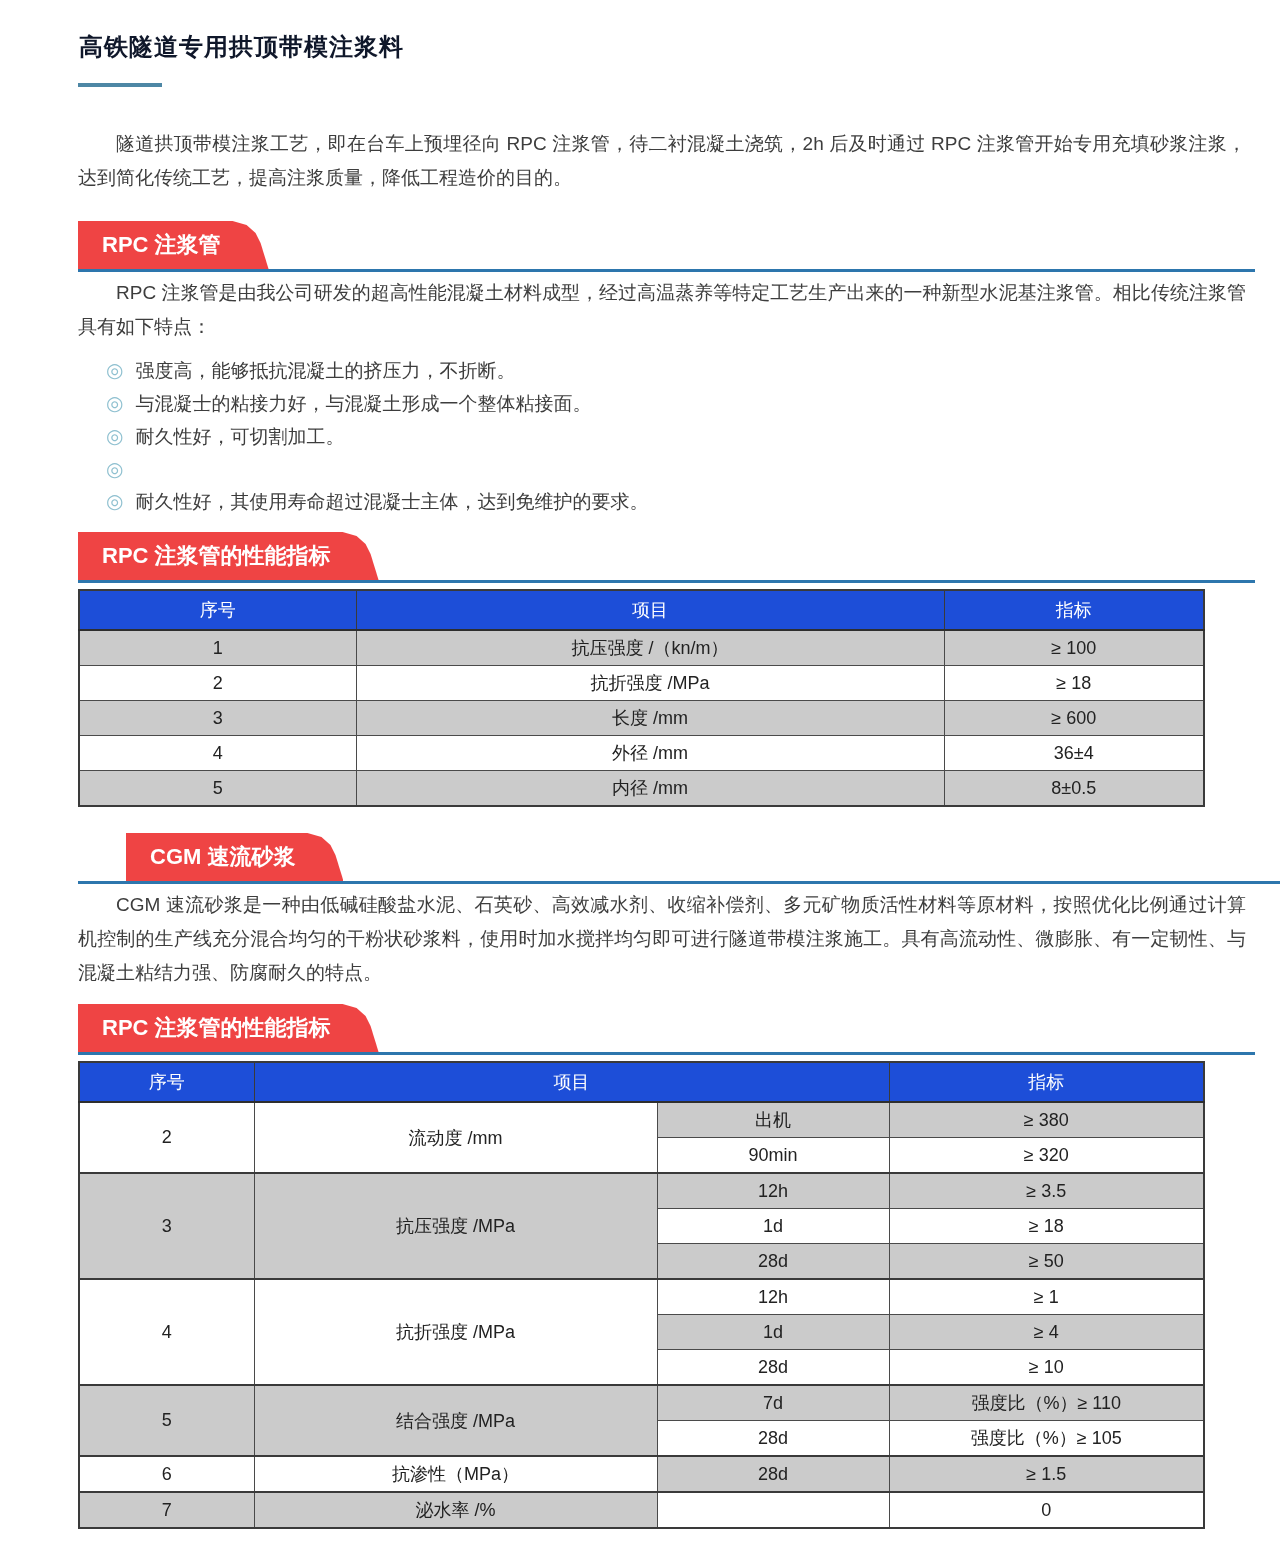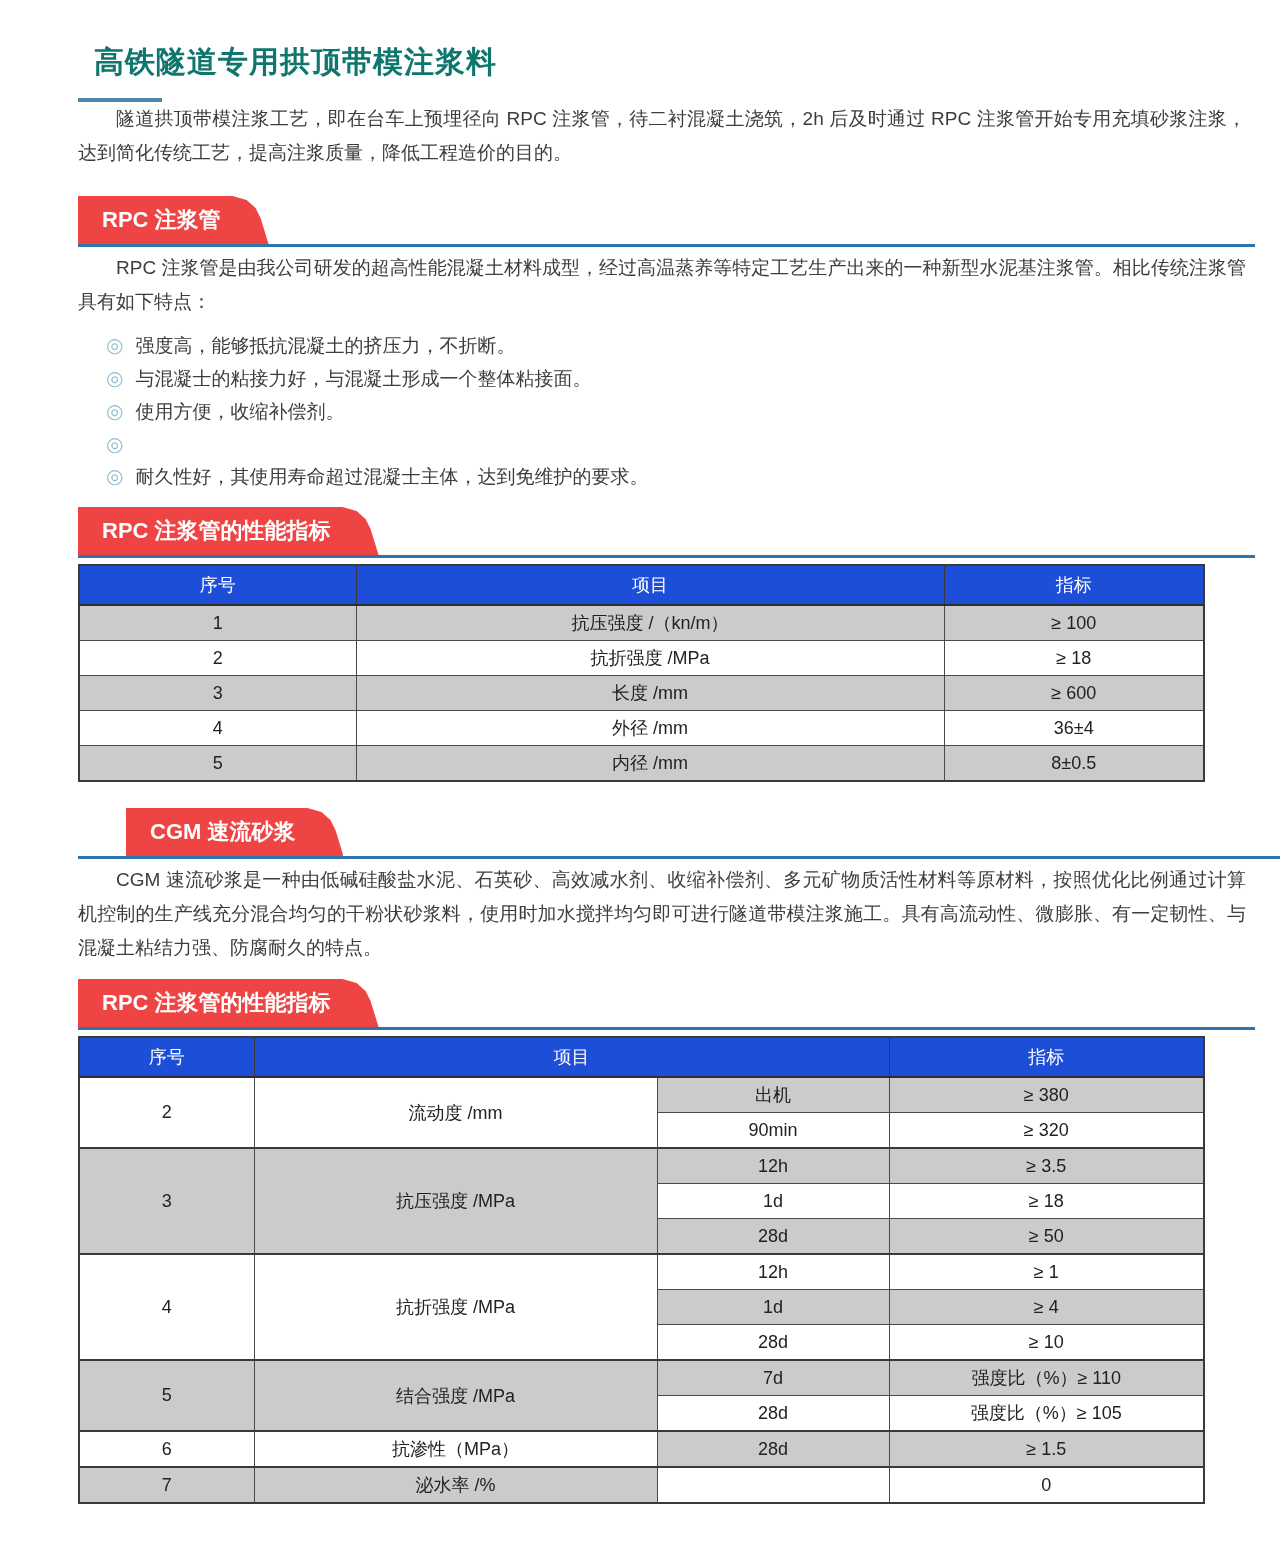--- a/index.html
+++ b/index.html
@@ -6,35 +6,35 @@
   body{
     width:1280px;min-height:1541px;
     font-family:"Liberation Sans","DejaVu Sans",sans-serif;
     color:#3d3d3d;
     position:relative;
   }
   .page{padding:26px 25px 10px 78px;}
 
   
   .page-title{
-    margin:16px;
-    font-size:30px;font-weight:bold;color:#0f766e;
+    margin:1px;
+    font-size:24px;font-weight:bold;color:#0f172a;
     letter-spacing:1px;line-height:40px;
   }
   .title-underline{
     margin-top:16px;width:84px;height:4px;background:#4d87a5;
   }
 
   
   .para{
     margin:0;width:1168px;
     font-size:19px;line-height:34px;color:#3d3d3d;
     text-indent:2em;text-align:justify;
   }
-  .intro{}
+  .intro{margin-top:40px;}
   .desc{margin-top:4px;}
 
   
   .tab-row{
     width:1177px;border-bottom:3px solid #2d76ad;
     line-height:0;
   }
   .tab-row.mt1{margin-top:26px;}
   .tab-row.mt2{margin-top:14px;}
   .tab-row.mt3{margin-top:26px;padding-left:48px;}
@@ -100,21 +100,21 @@
       <li>
         <span class="bullet-mark">◎</span>
         <span>强度高，能够抵抗混凝土的挤压力，不折断。</span>
       </li>
       <li>
         <span class="bullet-mark">◎</span>
         <span>与混凝士的粘接力好，与混凝土形成一个整体粘接面。</span>
       </li>
       <li>
         <span class="bullet-mark">◎</span>
-        <span>使用方便，收缩补偿剂。</span>
+        <span>耐久性好，可切割加工。</span>
       </li>
       <li>
         <span class="bullet-mark">◎</span>
       </li>
       <li>
         <span class="bullet-mark">◎</span>
         <span>耐久性好，其使用寿命超过混凝士主体，达到免维护的要求。</span>
       </li>
     </ul>
 

